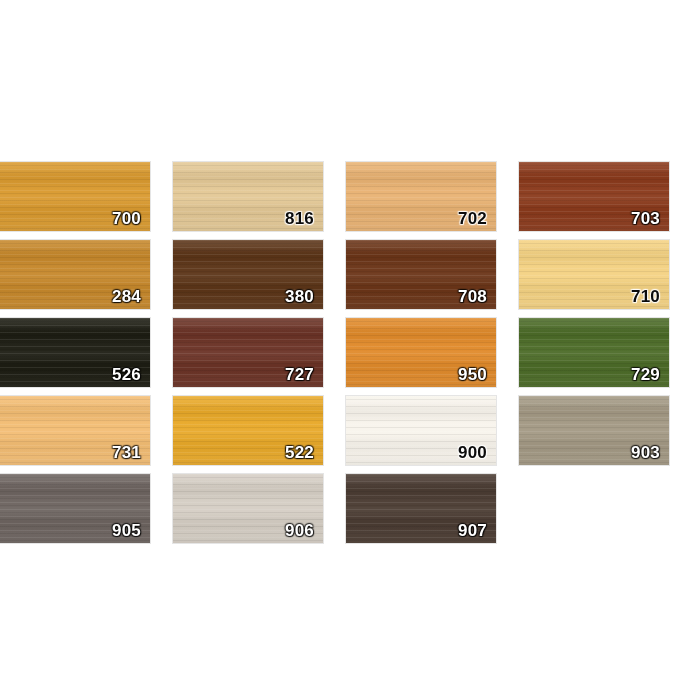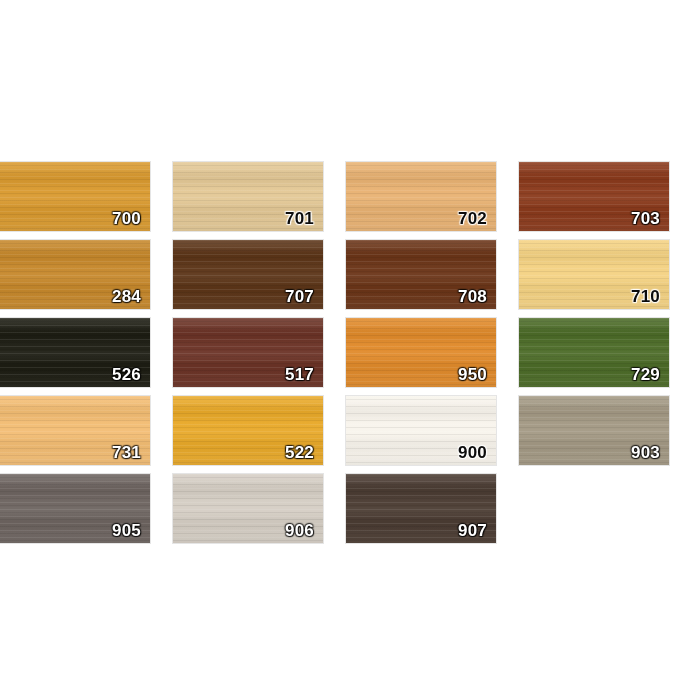--- a/index.html
+++ b/index.html
@@ -147,21 +147,21 @@
           <div class="swatch-bands"></div>
           <div class="swatch-grain"></div>
           <div class="swatch-shade"></div>
           <div class="swatch-label label-light">700</div>
         </div>
         <div class="swatch">
           <div class="swatch-base" style="background-color: rgb(227, 200, 150);"></div>
           <div class="swatch-bands"></div>
           <div class="swatch-grain"></div>
           <div class="swatch-shade"></div>
-          <div class="swatch-label label-dark">701</div>
+          <div class="swatch-label label-dark">816</div>
         </div>
         <div class="swatch">
           <div class="swatch-base" style="background-color: rgb(232, 178, 115);"></div>
           <div class="swatch-bands"></div>
           <div class="swatch-grain"></div>
           <div class="swatch-shade"></div>
           <div class="swatch-label label-dark">702</div>
         </div>
         <div class="swatch">
           <div class="swatch-base" style="background-color: rgb(138, 58, 28);"></div>
@@ -177,21 +177,21 @@
           <div class="swatch-bands"></div>
           <div class="swatch-grain"></div>
           <div class="swatch-shade"></div>
           <div class="swatch-label label-light">284</div>
         </div>
         <div class="swatch">
           <div class="swatch-base" style="background-color: rgb(92, 53, 24);"></div>
           <div class="swatch-bands"></div>
           <div class="swatch-grain"></div>
           <div class="swatch-shade"></div>
-          <div class="swatch-label label-light">707</div>
+          <div class="swatch-label label-light">380</div>
         </div>
         <div class="swatch">
           <div class="swatch-base" style="background-color: rgb(107, 53, 24);"></div>
           <div class="swatch-bands"></div>
           <div class="swatch-grain"></div>
           <div class="swatch-shade"></div>
           <div class="swatch-label label-light">708</div>
         </div>
         <div class="swatch">
           <div class="swatch-base" style="background-color: rgb(244, 210, 131);"></div>
@@ -207,21 +207,21 @@
           <div class="swatch-bands"></div>
           <div class="swatch-grain"></div>
           <div class="swatch-shade"></div>
           <div class="swatch-label label-light">526</div>
         </div>
         <div class="swatch">
           <div class="swatch-base" style="background-color: rgb(107, 51, 38);"></div>
           <div class="swatch-bands"></div>
           <div class="swatch-grain"></div>
           <div class="swatch-shade"></div>
-          <div class="swatch-label label-light">517</div>
+          <div class="swatch-label label-light">727</div>
         </div>
         <div class="swatch">
           <div class="swatch-base" style="background-color: rgb(224, 138, 43);"></div>
           <div class="swatch-bands"></div>
           <div class="swatch-grain"></div>
           <div class="swatch-shade"></div>
           <div class="swatch-label label-light">950</div>
         </div>
         <div class="swatch">
           <div class="swatch-base" style="background-color: rgb(76, 107, 40);"></div>

